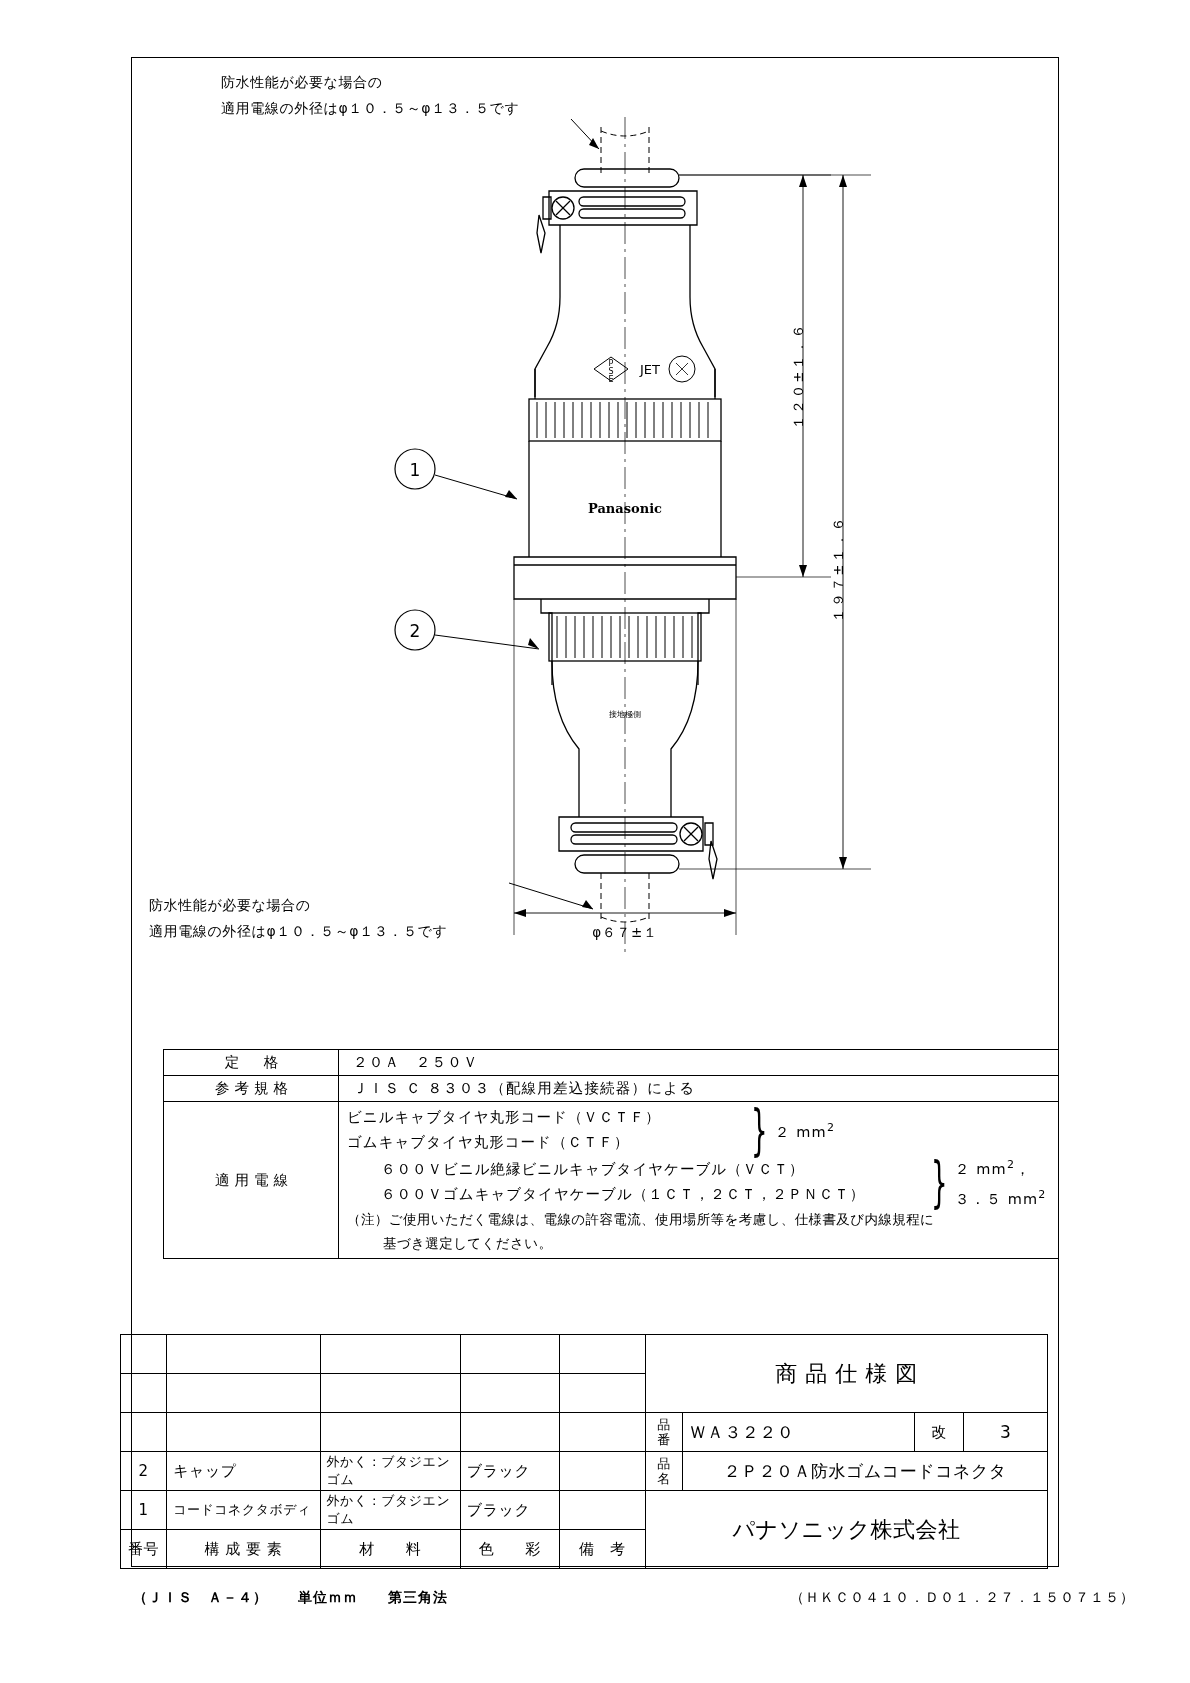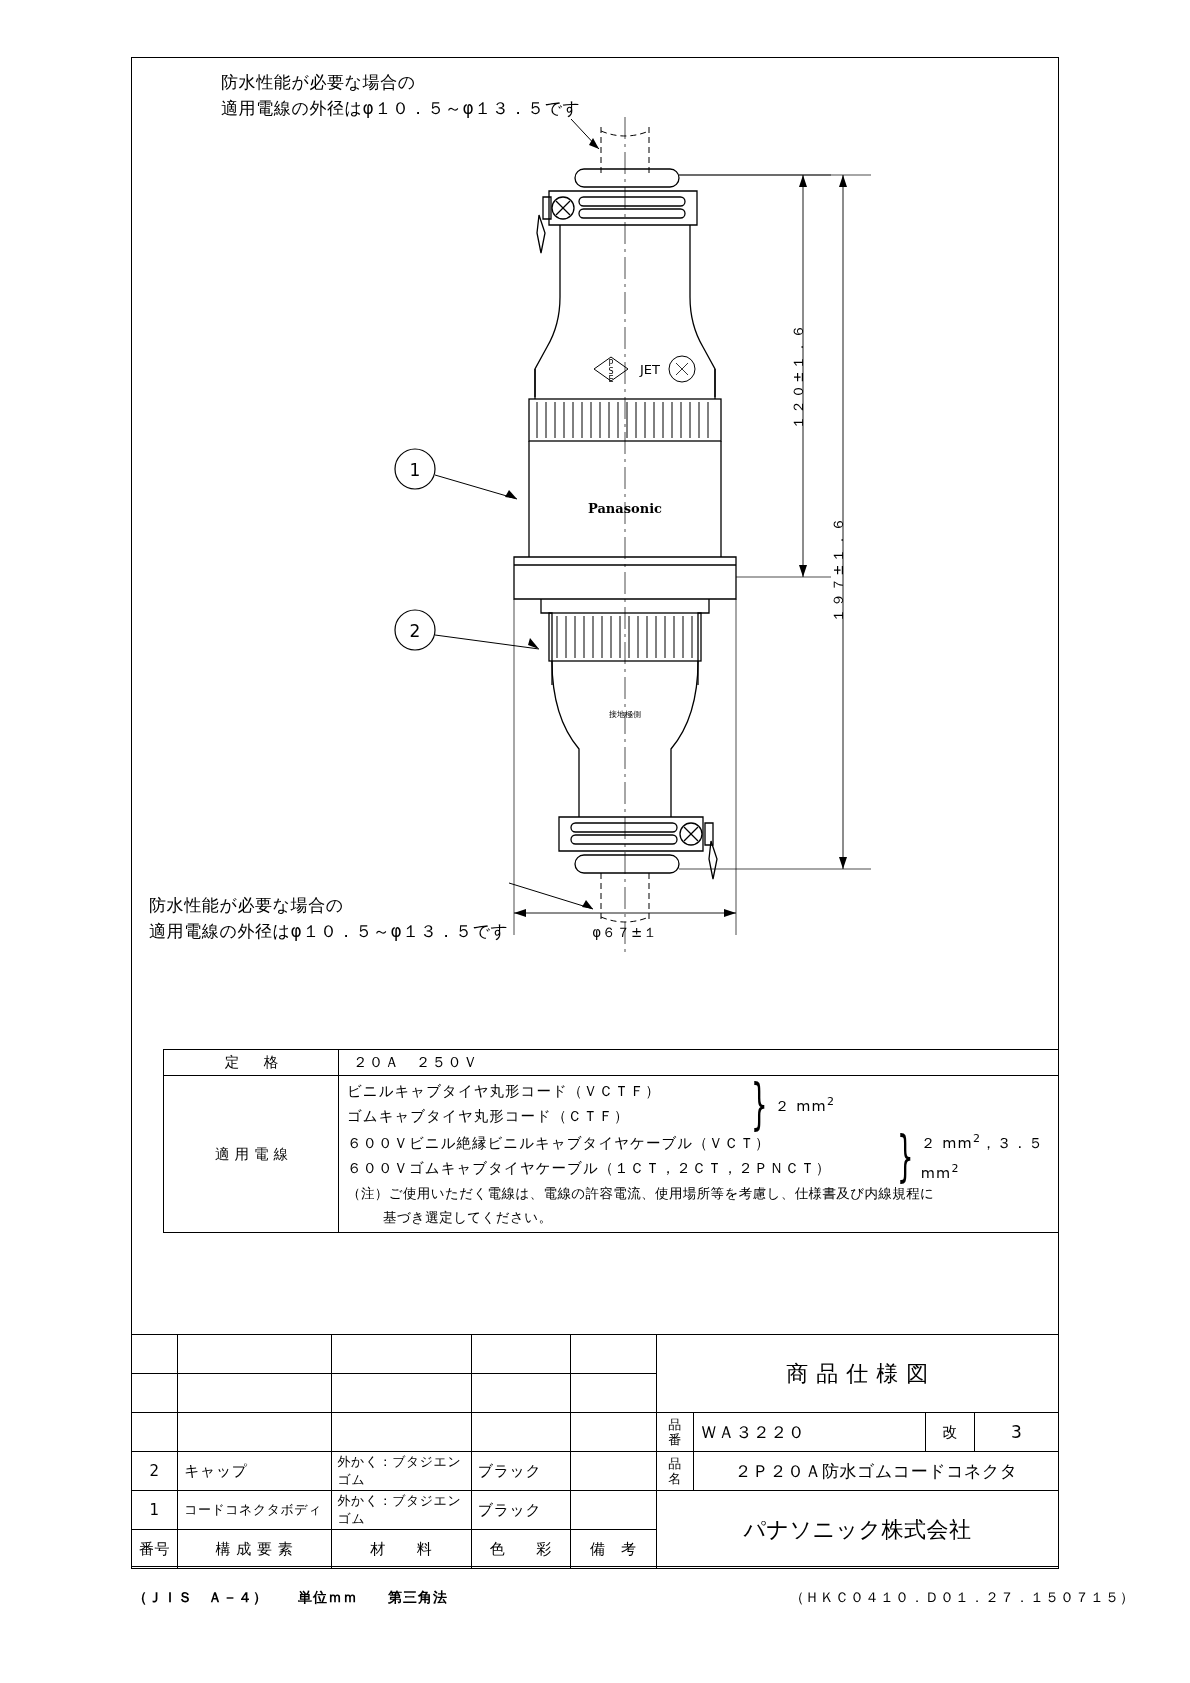--- a/index.html
+++ b/index.html
@@ -31,21 +31,21 @@
     box-sizing: border-box;
   }
   
   .drawing {
     position: absolute;
     left: 131px; top: 57px;
     width: 928px; height: 990px;
   }
   .note {
     position: absolute;
-    font-size: 17px;
+    font-size: 14px;
     line-height: 26px;
     letter-spacing: 0.6px;
     white-space: nowrap;
   }
   .note-top { left: 90px; top: 12px; }
   .note-bot { left: 18px; top: 835px; }
 
   svg.dwg { position:absolute; left:0; top:0; width:928px; height:990px; }
 
   
@@ -78,21 +78,21 @@
     margin: 0 6px 0 10px;
     transform: scaleY(2.1);
     display: inline-block;
   }
   .sq { font-size: 11px; vertical-align: super; }
   .note-small { letter-spacing: 0.4px; font-size: 13.5px; line-height: 24px; }
 
   
   .titleblock {
     position: absolute;
-    left: 131px;
+    left: 120px;
     top: 1334px;
     width: 928px;
     height: 233px;
   }
   .tb {
     position: absolute;
     left: 0; top: 0;
     width: 928px;
     border-collapse: collapse;
     font-size: 15px;
@@ -300,31 +300,35 @@
     </svg>
   </div>
 
   <table class="spec">
     <tbody>
         <tr>
       <td class="lbl">定　格</td>
       <td class="val">２０Ａ　２５０Ｖ</td>
     </tr>
     <tr>
+      <td class="lbl">参考規格</td>
+      <td class="val">ＪＩＳ Ｃ ８３０３（配線用差込接続器）による</td>
+    </tr>
+    <tr>
       <td class="lbl">適用電線</td>
       <td class="wire-cell">
         <div style="position:relative;">
           <div class="wire-txt">ビニルキャブタイヤ丸形コード（ＶＣＴＦ）</div>
           <div class="wire-txt">ゴムキャブタイヤ丸形コード（ＣＴＦ）</div>
           <div style="position:absolute; left:394px; top:0; display:flex; align-items:center; height:50px;">
             <span class="brace">}</span>
             <span><span>２ mm</span><span class="sq">2</span></span>
           </div>
         </div>
-        <div style="position:relative; margin-top:2px;">
+        <div style="position:relative; margin-top:2px;margin-left:34px;">
           <div class="wire-txt">６００Ｖビニル絶縁ビニルキャブタイヤケーブル（ＶＣＴ）</div>
           <div class="wire-txt">６００Ｖゴムキャブタイヤケーブル（１ＣＴ，２ＣＴ，２ＰＮＣＴ）</div>
           <div style="position:absolute; left:540px; top:0; display:flex; align-items:center; height:50px;">
             <span class="brace">}</span>
             <span><span>２ mm</span><span class="sq">2</span><span>，３．５ mm</span><span class="sq">2</span></span>
           </div>
         </div>
         <div class="note-small">（注）ご使用いただく電線は、電線の許容電流、使用場所等を考慮し、仕様書及び内線規程に</div>
         <div class="note-small" style="padding-left:36px;">基づき選定してください。</div>
       </td>

